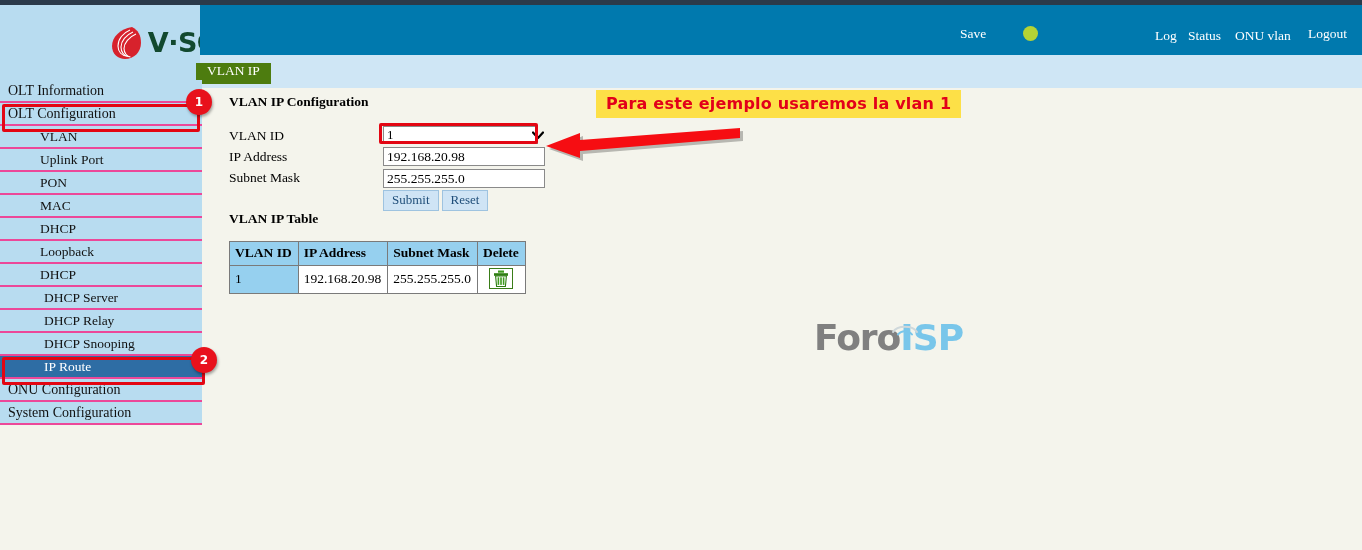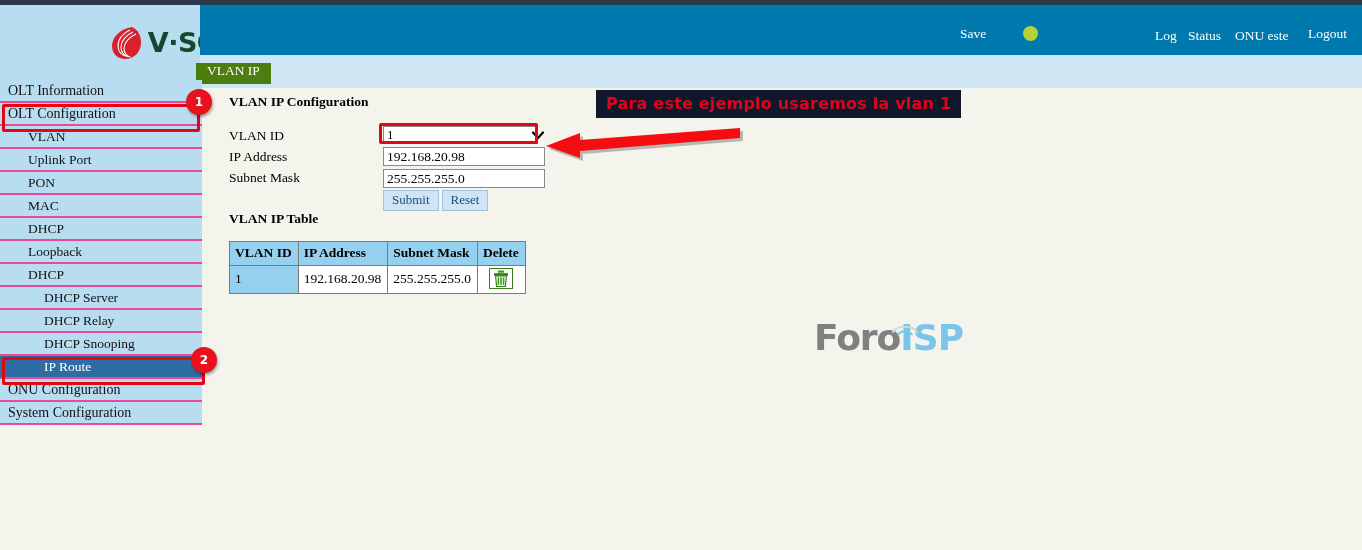--- a/index.html
+++ b/index.html
@@ -108,21 +108,21 @@
     line-height: 21px;
     background: #b8dcf0;
     margin-bottom: 2px;
     font-size: 13.5px;
     color: #111;
     cursor: pointer;
     white-space: nowrap;
     overflow: hidden;
   }
   .side-l0 { padding-left: 8px;  font-size: 14px; }
-  .side-l1 { padding-left: 28px; }
+  .side-l1 { padding-left: 40px; }
   .side-l2 { padding-left: 44px; }
   .side-item.selected {
     background: #2e6da4;
     color: #ffffff;
   }
 
   
   .red-box {
     position: absolute;
     border: 3px solid #e30613;
@@ -252,21 +252,21 @@
     background: #ffffff;
     padding: 1px 3px;
     line-height: 0;
     cursor: pointer;
   }
 
   
   .yellow-note {
     position: absolute;
     left: 596px; top: 90px;
-    background: #0f172a;
+    background: #fde047;
     color: #e2001a;
     font-family: "DejaVu Sans", sans-serif;
     font-weight: bold;
     font-size: 16px;
     padding: 4px 10px 5px 10px;
     white-space: nowrap;
     letter-spacing: 0.2px;
   }
   .red-arrow {
     position: absolute;
@@ -307,21 +307,21 @@
     </div>
     <div class="logo-text">V·SOL</div>
   </div>
 </div>
 
 <div class="header-bar">
   <div class="hdr-item hdr-save">Save</div>
   <div class="save-dot"></div>
   <div class="hdr-item hdr-log">Log</div>
   <div class="hdr-item hdr-status">Status</div>
-  <div class="hdr-item hdr-onu">ONU este</div>
+  <div class="hdr-item hdr-onu">ONU vlan</div>
   <div class="hdr-item hdr-logout">Logout</div>
 </div>
 
 <div class="subheader-band"></div>
 <div class="tab-vlanip">VLAN IP</div>
 
 <div class="sidebar" id="sidebar">
     <div class="side-item side-l0">OLT Information</div>
     <div class="side-item side-l0">OLT Configuration</div>
     <div class="side-item side-l1">VLAN</div>

